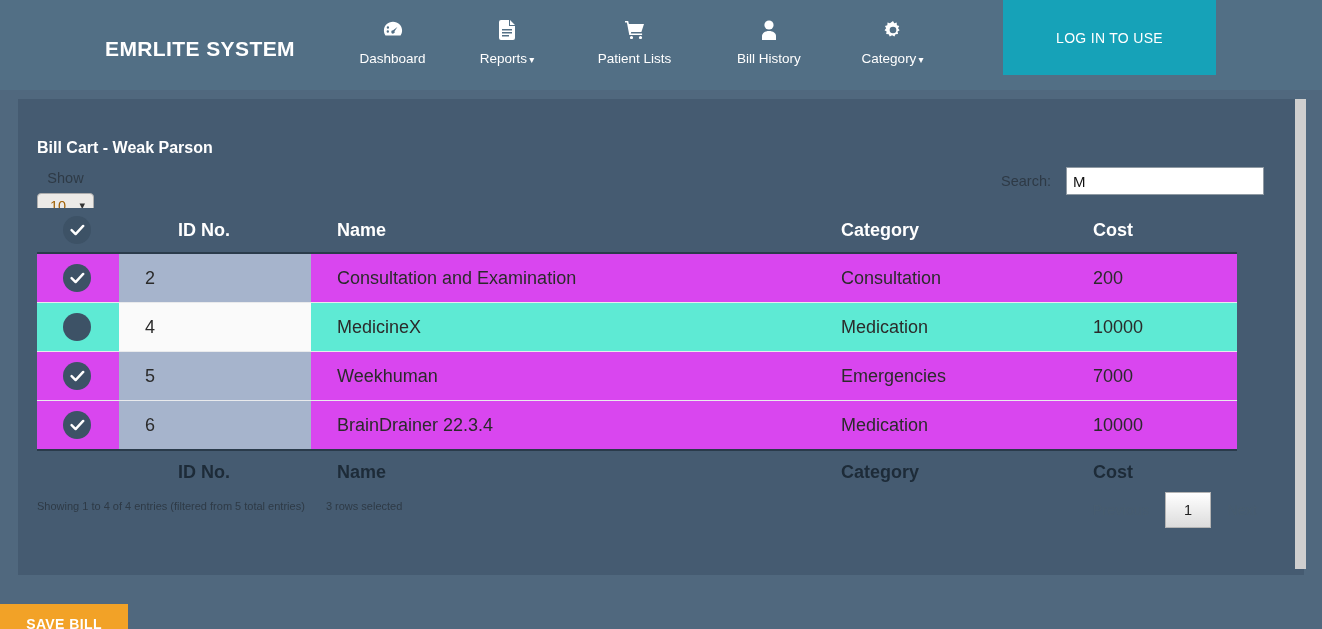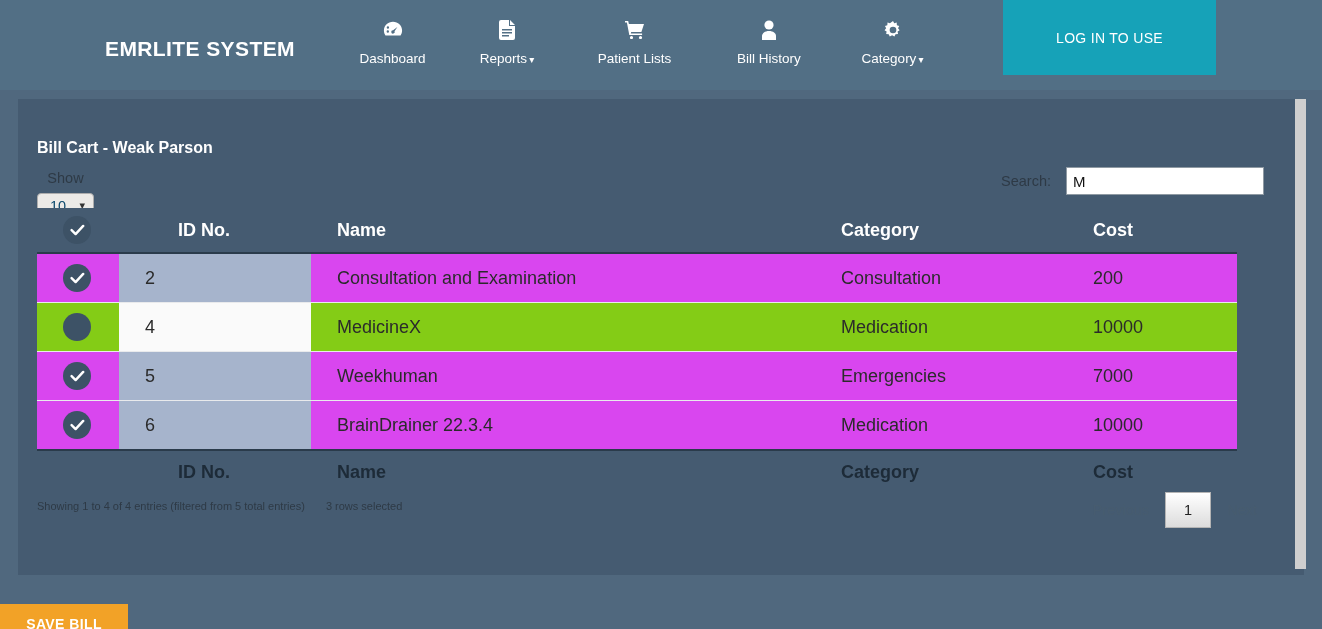--- a/index.html
+++ b/index.html
@@ -69,21 +69,21 @@
     font-size:16px;font-weight:bold;color:#ffffff;
   }
 
   .showrow{position:absolute;left:37px;top:170px;height:30px;
     display:flex;align-items:center;gap:7px;
     font-size:14.5px;color:#2e3a46;flex-direction:column;}
   .lenselect{
     appearance:none;-webkit-appearance:none;
     background:#eceae7;border:1px solid #adadad;border-radius:4px;
     padding:4px 26px 4px 12px;
-    font-size:14.5px;font-family:"Liberation Sans", sans-serif;color:#0c4a6e;
+    font-size:14.5px;font-family:"Liberation Sans", sans-serif;color:#a16207;
     cursor:pointer;position:relative;
   }
   .selwrap{position:relative;display:inline-block;}
   .selwrap .chev{
     position:absolute;right:9px;top:50%;transform:translateY(-55%);
     pointer-events:none;font-size:11px;color:#333;
   }
 
   .searchrow{
     position:absolute;right:58px;top:167px;
@@ -136,21 +136,21 @@
     border-bottom:1px solid #e9eaec;
   }
   tbody td.cell-id{padding-left:26px;}
   tbody td.cell-name{padding-left:26px;}
   tbody td.cell-cat{padding-left:28px;}
   tbody td.cell-cost{padding-left:32px;}
   tbody td.cell-chk{padding-left:26px;}
 
   tr.row-sel td{background:#d946ef;}
   tr.row-sel td.cell-id{background:#a6b4cc;}
-  tr.row-unsel td{background:#84cc16;}
+  tr.row-unsel td{background:#5eead4;}
   tr.row-unsel td.cell-id{background:#fafafa;}
 
   .chkcircle{
     width:28px;height:28px;border-radius:50%;
     background:#3d5266;display:flex;align-items:center;justify-content:center;
     cursor:pointer;
   }
   .chkcircle svg{display:block;}
 
   

